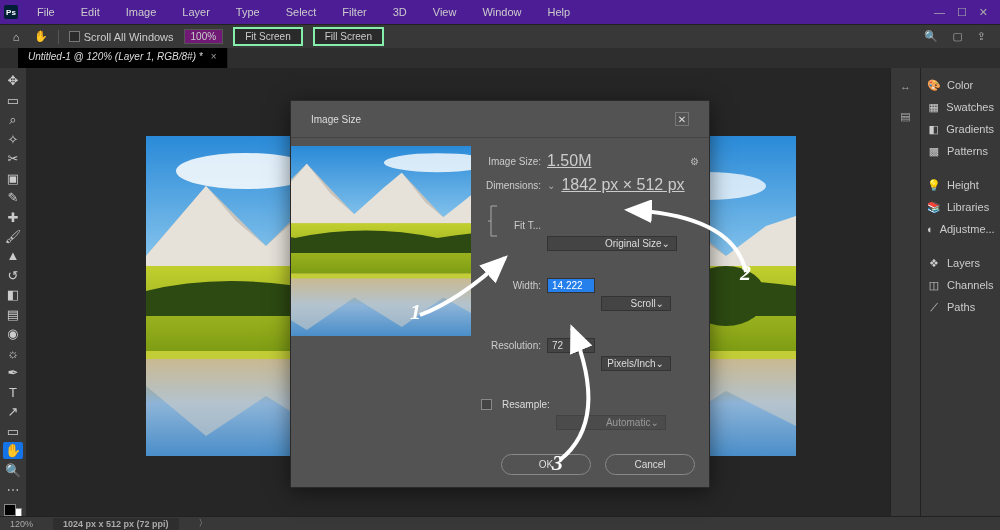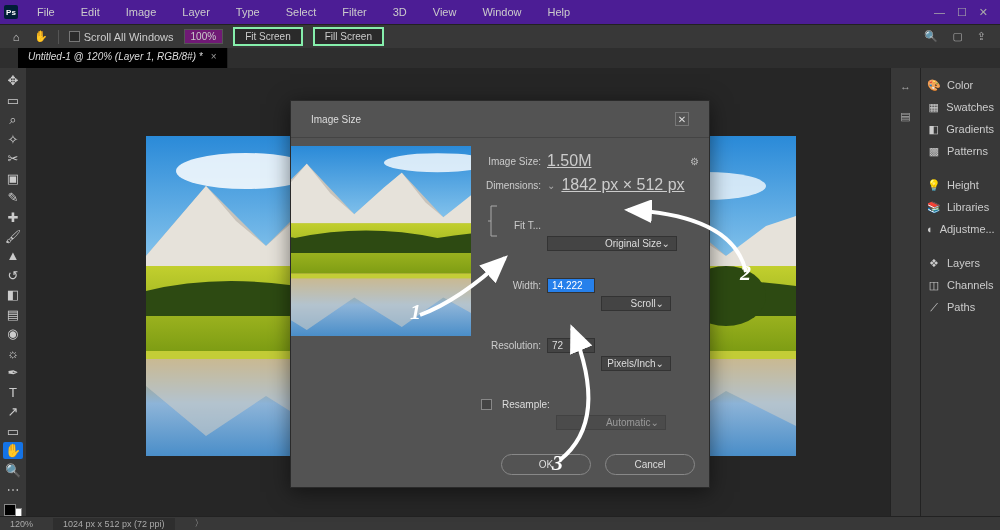--- a/index.html
+++ b/index.html
@@ -55,21 +55,21 @@
   .txt-in.ro { background:#444; color:#ddd; border:1px solid #333;}
   .sel-in { background:#444; border:1px solid #333; padding:1px 6px; font-size:10px; width:70px; display:flex;justify-content:flex-end;align-items:center;margin-top:36px;}
   .chk { width:11px;height:11px;border:1px solid #888;background:#444;margin-right:4px;}
   .dialog-foot { padding:10px 14px 12px; display:flex; gap:14px; justify-content:flex-start; padding-left:210px;}
   .dbtn { width:90px; padding:4px 0; text-align:center; border-radius:11px; border:1px solid #888; background:#535353; font-size:10px;}
   .gear-ic { margin-left:auto; color:#bbb; }
   
   .anno { position:absolute; font-family:"Brush Script MT","Comic Sans MS",cursive; font-size:22px; font-weight:bold; color:#fff; font-style:italic;}
   
   .statusbar { position:absolute; bottom:0; left:0; right:0; height:14px; background:#383838; display:flex;align-items:center;padding:0 10px;gap:20px;font-size:9px;color:#aaa;border-top:1px solid #222;}
-  .status-doc { background:#2e2e2e;padding:1px 10px;}
+  .status-doc { background:#2e2e2e;padding:1px 10px;font-weight:bold;}
   
   .sky-grad { fill:url(#sky);}
   .arrow-svg { position:absolute; pointer-events:none;}
 </style>
 </head>
 <body>
 
 <div class="menubar">
   <div class="ps-logo">Ps</div>
   <div class="menu-item">File</div>

